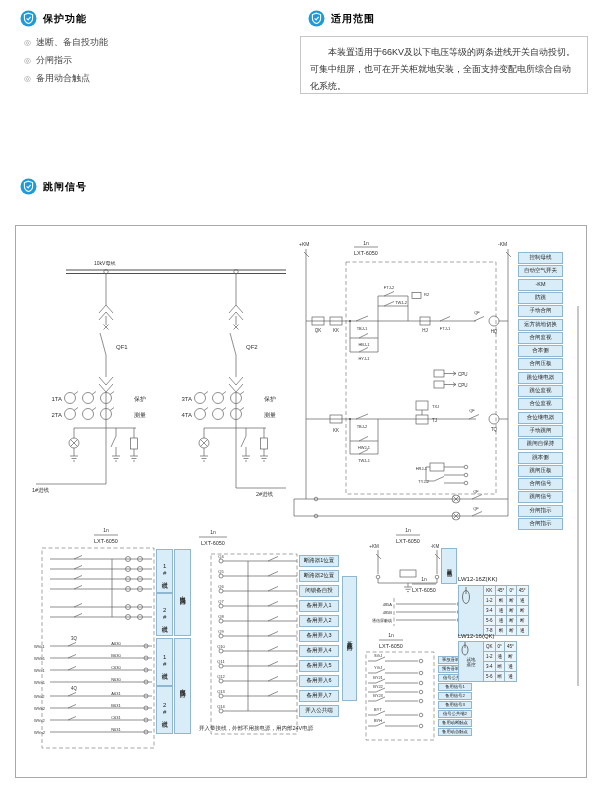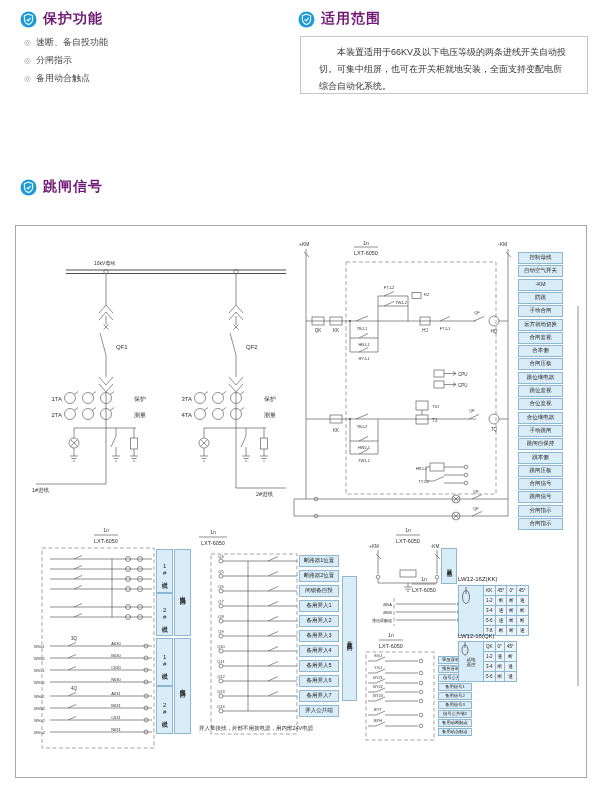--- a/index.html
+++ b/index.html
@@ -1,23 +1,23 @@
 <!DOCTYPE html>
 <html><head>
 <meta charset="utf-8">
 <style>
   html,body{margin:0;padding:0;background:#fff;}
   .page{position:relative;width:602px;height:795px;background:#ffffff;overflow:hidden;
         font-family:"Liberation Sans","DejaVu Sans",sans-serif;color:#333;}
   .sec-head{position:absolute;display:flex;align-items:center;gap:6px;}
-  .sec-title{color:#701a75;font-size:14px;font-weight:bold;letter-spacing:1px;}
+  .sec-title{color:#000000;font-size:10px;font-weight:bold;letter-spacing:1px;}
   .bullet-list{position:absolute;left:24px;top:36px;list-style:none;margin:0;padding:0;}
   .bullet-list li{font-size:9px;color:#444;margin:0 0 5px 0;display:flex;align-items:center;gap:5px;}
   .bullet-list .dot{color:#999;font-size:8px;}
-  .scope-box{position:absolute;left:300px;top:36px;width:288px;height:58px;border:1px solid #c6c6c6;box-sizing:border-box;padding:7px 18px;}
+  .scope-box{position:absolute;left:300px;top:36px;width:288px;height:58px;border:1px solid #c6c6c6;box-sizing:border-box;padding:7px 9px;}
   .scope-box p{margin:0;font-size:9px;line-height:1.9;color:#333;text-indent:2em;}
   .dbox{position:absolute;left:15px;top:225px;width:572px;height:553px;border:1px solid #a8a8a8;box-sizing:border-box;background:#fff;}
   .dbox svg{position:absolute;left:0;top:0;}
   svg text{font-family:"Liberation Sans","DejaVu Sans",sans-serif;fill:#333;}
   .t6{font-size:6px}.t55{font-size:5.5px}.t5{font-size:5px}.t45{font-size:4.5px}.t4{font-size:4px}
   .w{stroke:#606060;stroke-width:0.7;fill:none;}
   .wb{stroke:#505050;stroke-width:1.2;fill:none;}
   .dash{stroke:#808080;stroke-width:0.7;fill:none;stroke-dasharray:4 2.5;}
   .bb{position:absolute;background:#d9edf9;border:1px solid #8fb7d2;box-sizing:border-box;
       display:flex;align-items:center;justify-content:center;text-align:center;
@@ -52,21 +52,21 @@
     <li>
         <span class="dot">◎</span>
         <span>分闸指示</span>
       </li>
     <li>
         <span class="dot">◎</span>
         <span>备用动合触点</span>
       </li>
   </ul>
 
-  <div class="sec-head" style="left:298px;top:10px;text-align:right;">
+  <div class="sec-head" style="left:308px;top:10px;text-align:right;">
     <span class="shield">
       <svg width="17" height="17" viewBox="0 0 17 17">
           <circle cx="8.5" cy="8.5" r="8" fill="#1b9cd8"></circle>
           <path d="M8.5 3.2 L12.6 4.6 V8.2 C12.6 10.9 10.9 12.7 8.5 13.6 C6.1 12.7 4.4 10.9 4.4 8.2 V4.6 Z" fill="none" stroke="#fff" stroke-width="1.1"></path>
           <path d="M6.6 8.4 L8.1 9.9 L10.6 6.9" fill="none" stroke="#fff" stroke-width="1.1"></path>
         </svg>
     </span>
     <span class="sec-title">适用范围</span>
   </div>
   <div class="scope-box">

